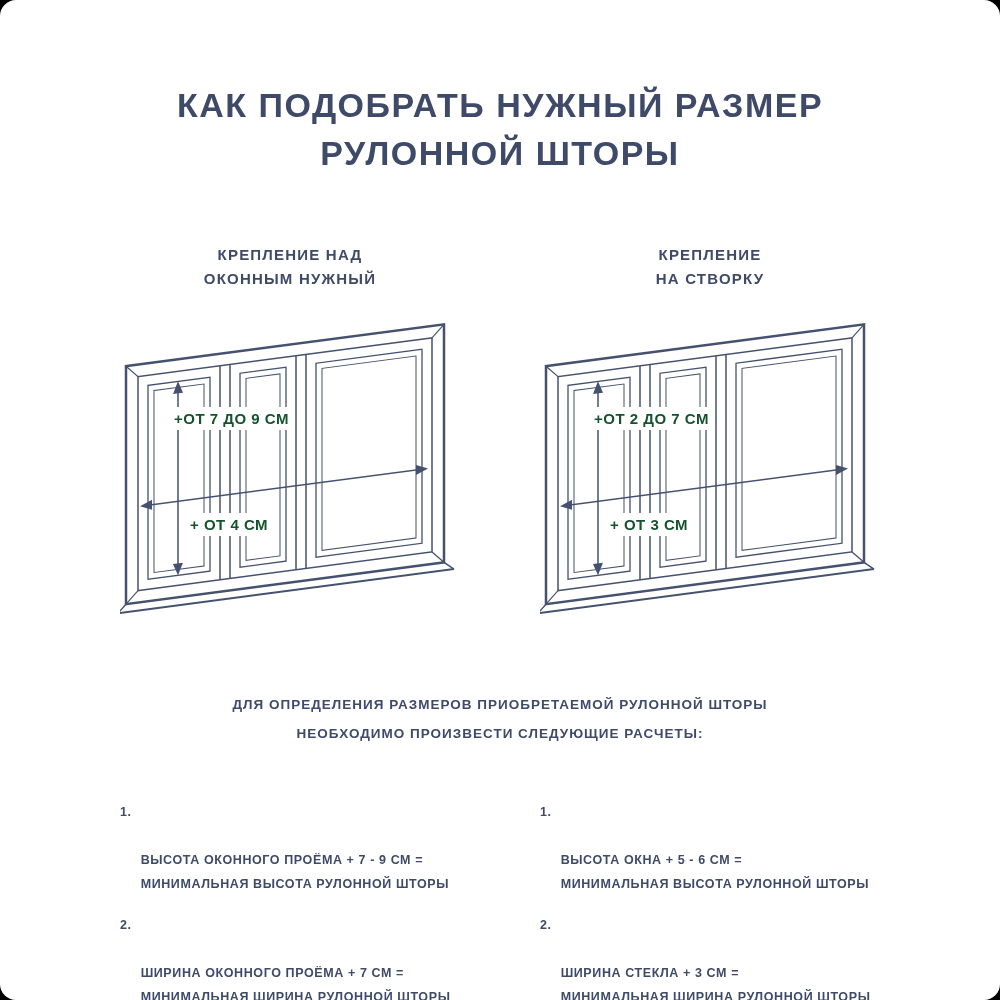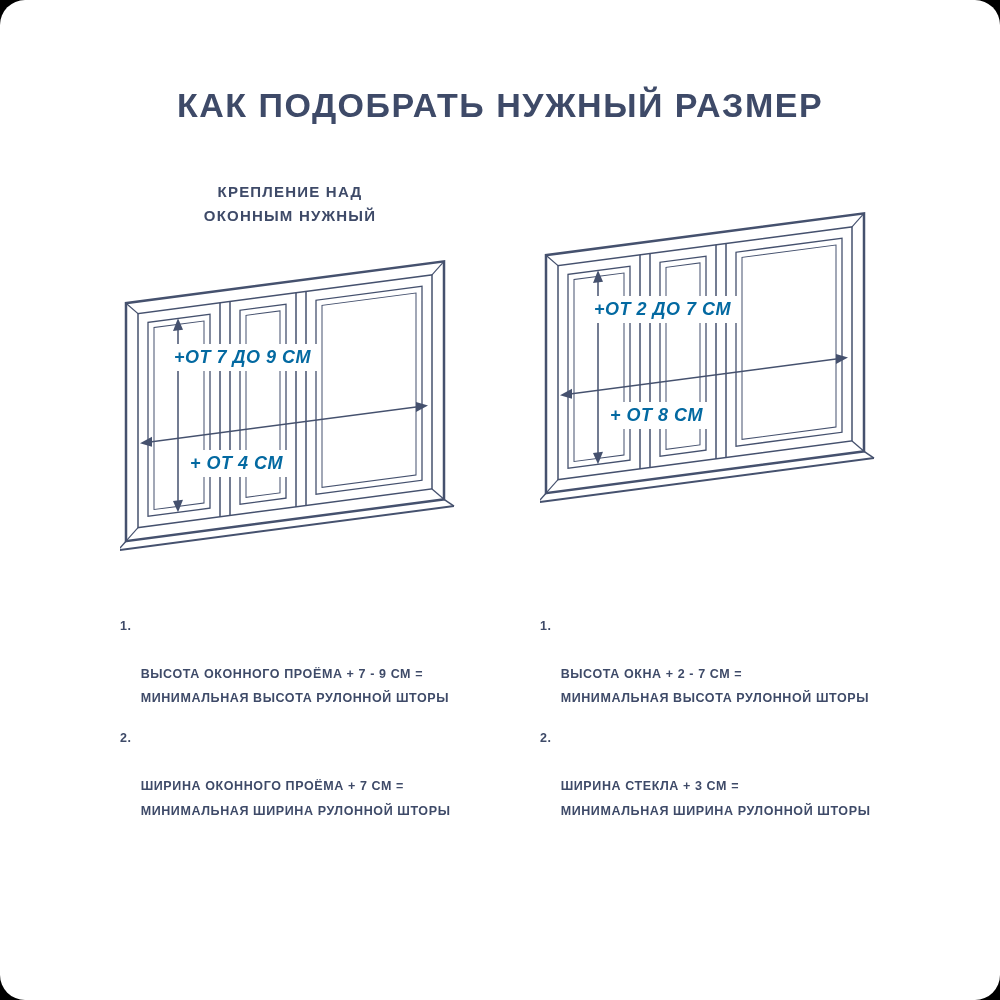--- a/index.html
+++ b/index.html
@@ -5,61 +5,60 @@
   html, body { margin: 0; padding: 0; }
   body {
     width: 1000px; height: 1000px;
     background: #000;
     font-family: "Liberation Sans", sans-serif;
   }
   .card {
     position: relative;
     width: 1000px; height: 1000px;
     background: #ffffff;
-    border-radius: 25px;
+    border-radius: 16px;
     overflow: hidden;
     color: #3e4a68;
     box-sizing: border-box;
   }
   .title {
     margin: 0;
     padding-top: 82px;
     text-align: center;
     font-size: 34px;
     font-weight: 800;
     letter-spacing: 1.5px;
     line-height: 1.4;
     color: #3e4a68;
   }
   .columns {
     display: flex;
     justify-content: center;
     gap: 80px;
-    margin-top: 50px;
+    margin-top: 66px;
   }
   .col { width: 340px; display: flex; flex-direction: column; align-items: center; }
   .col-heading {
     text-align: center;
     font-size: 15px;
     font-weight: 800;
     letter-spacing: 1.2px;
     line-height: 1.6;
   }
   .window-wrap { position: relative; width: 340px; height: 310px; margin-top: 24px; }
   .window-svg { position: absolute; left: 0; top: 0; width: 340px; height: 310px; }
   .measure-label {
     position: absolute;
     background: #ffffff;
     padding: 3px 6px;
-    font-size: 18px;
+    font-size: 15px;
     font-weight: 800;
     letter-spacing: 0.5px;
     white-space: nowrap;
-    color: #0369a1;
-    font-style: italic;
+    color: #14532d;
   }
   .v-label { left: 48px; top: 92px; }
   .h-label { left: 64px; top: 198px; }
   .note {
     margin-top: 66px;
     text-align: center;
     font-size: 13.5px;
     font-weight: 800;
     letter-spacing: 1px;
     line-height: 2.1;
@@ -82,20 +81,21 @@
   }
   .calc-item .txt { white-space: pre-line; margin-top: 48px; }
 </style>
 </head>
 <body>
 
 <div class="card">
 
   <h1 class="title">
     <span>КАК ПОДОБРАТЬ НУЖНЫЙ РАЗМЕР</span><br>
+    <span>РУЛОННОЙ ШТОРЫ</span>
   </h1>
 
   <div class="columns">
 
     <div class="col">
       <div class="col-heading">
         <span>КРЕПЛЕНИЕ НАД</span><br>
         <span>ОКОННЫМ НУЖНЫЙ</span>
       </div>
       <div class="window-wrap">
@@ -137,20 +137,24 @@
               <polygon points="308,148 296,143 296,153" fill="#45516e" stroke="none"></polygon>
             </g>
           </g>
         </svg>
         <div class="measure-label v-label">+ОТ 7 ДО 9 СМ</div>
         <div class="measure-label h-label">+ ОТ 4 СМ</div>
       </div>
     </div>
 
     <div class="col">
+      <div class="col-heading">
+        <span>КРЕПЛЕНИЕ</span><br>
+        <span>НА СТВОРКУ</span>
+      </div>
       <div class="window-wrap">
         <svg class="window-svg" viewBox="0 0 340 310">
           <g transform="translate(0,46) skewY(-7.5)" stroke="#45516e" fill="none">
             <g>
               <line x1="-2" y1="252" x2="334" y2="252" stroke-width="2"></line>
               <line x1="-2" y1="252" x2="6" y2="244" stroke-width="1.4"></line>
               <line x1="334" y1="252" x2="324" y2="244" stroke-width="1.4"></line>
             </g>
             <g>
               <rect x="6" y="6" width="318" height="238" stroke-width="2.5"></rect>
@@ -178,46 +182,50 @@
               <polygon points="58,222 53,210 63,210" fill="#45516e" stroke="none"></polygon>
             </g>
             <g>
               <line x1="30" y1="148" x2="298" y2="148" stroke-width="1.5"></line>
               <polygon points="20,148 32,143 32,153" fill="#45516e" stroke="none"></polygon>
               <polygon points="308,148 296,143 296,153" fill="#45516e" stroke="none"></polygon>
             </g>
           </g>
         </svg>
         <div class="measure-label v-label">+ОТ 2 ДО 7 СМ</div>
-        <div class="measure-label h-label">+ ОТ 8 СМ</div>
+        <div class="measure-label h-label">+ ОТ 3 СМ</div>
       </div>
     </div>
 
   </div>
 
+  <div class="note">
+    <span>ДЛЯ ОПРЕДЕЛЕНИЯ РАЗМЕРОВ ПРИОБРЕТАЕМОЙ РУЛОННОЙ ШТОРЫ</span><br>
+    <span>НЕОБХОДИМО ПРОИЗВЕСТИ СЛЕДУЮЩИЕ РАСЧЕТЫ:</span>
+  </div>
 
   <div class="calc-columns">
 
     <div class="calc-col">
       <div class="calc-item">
         <span class="num">1.</span>
         <span class="txt">ВЫСОТА ОКОННОГО ПРОЁМА + 7 - 9 СМ =
 МИНИМАЛЬНАЯ ВЫСОТА РУЛОННОЙ ШТОРЫ</span>
       </div>
       <div class="calc-item">
         <span class="num">2.</span>
         <span class="txt">ШИРИНА ОКОННОГО ПРОЁМА + 7 СМ =
 МИНИМАЛЬНАЯ ШИРИНА РУЛОННОЙ ШТОРЫ</span>
       </div>
     </div>
 
     <div class="calc-col">
       <div class="calc-item">
         <span class="num">1.</span>
-        <span class="txt">ВЫСОТА ОКНА + 2 - 7 СМ =
+        <span class="txt">ВЫСОТА ОКНА + 5 - 6 СМ =
 МИНИМАЛЬНАЯ ВЫСОТА РУЛОННОЙ ШТОРЫ</span>
       </div>
       <div class="calc-item">
         <span class="num">2.</span>
         <span class="txt">ШИРИНА СТЕКЛА + 3 СМ =
 МИНИМАЛЬНАЯ ШИРИНА РУЛОННОЙ ШТОРЫ</span>
       </div>
     </div>
 
   </div>

